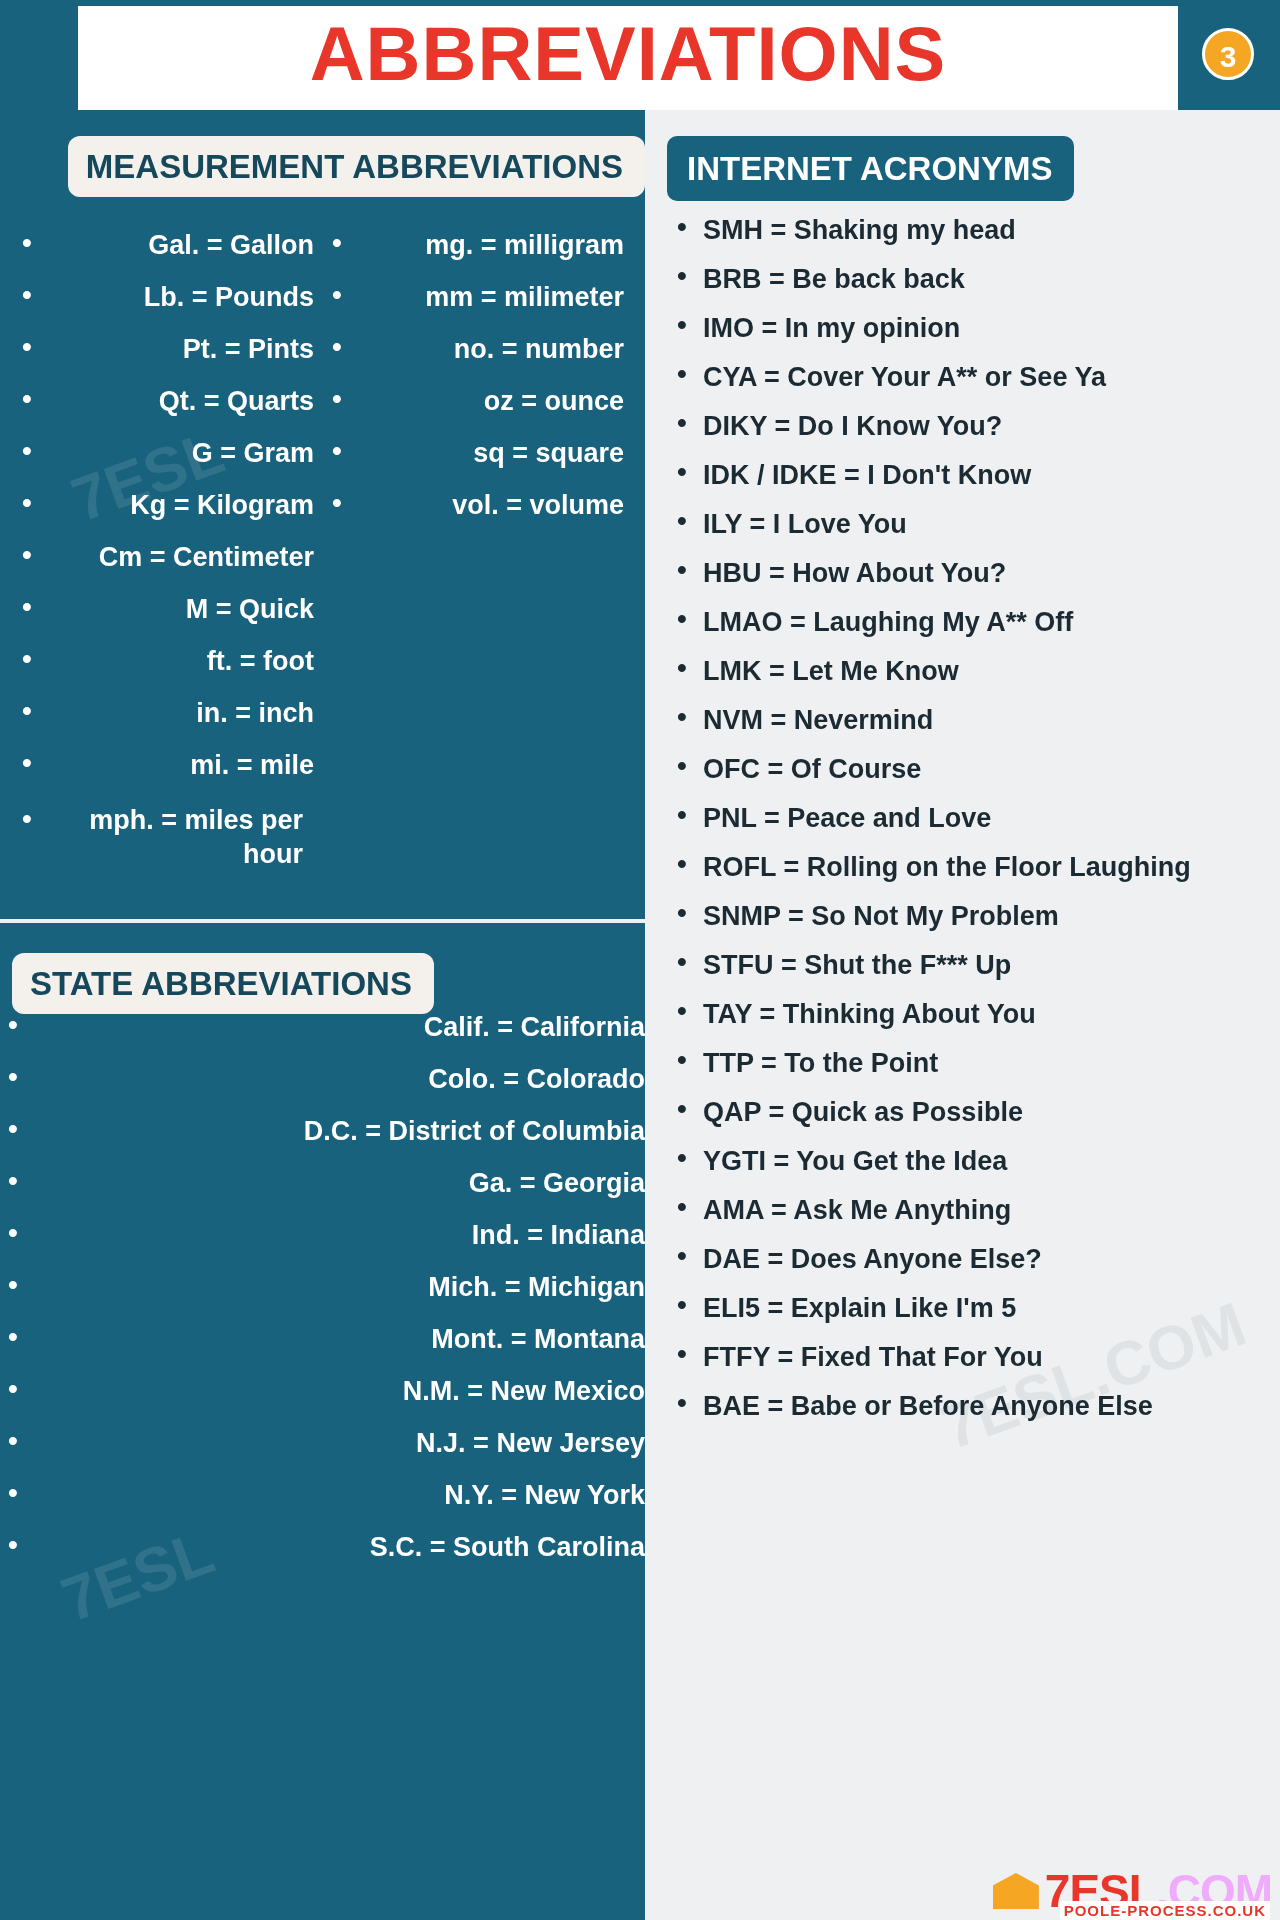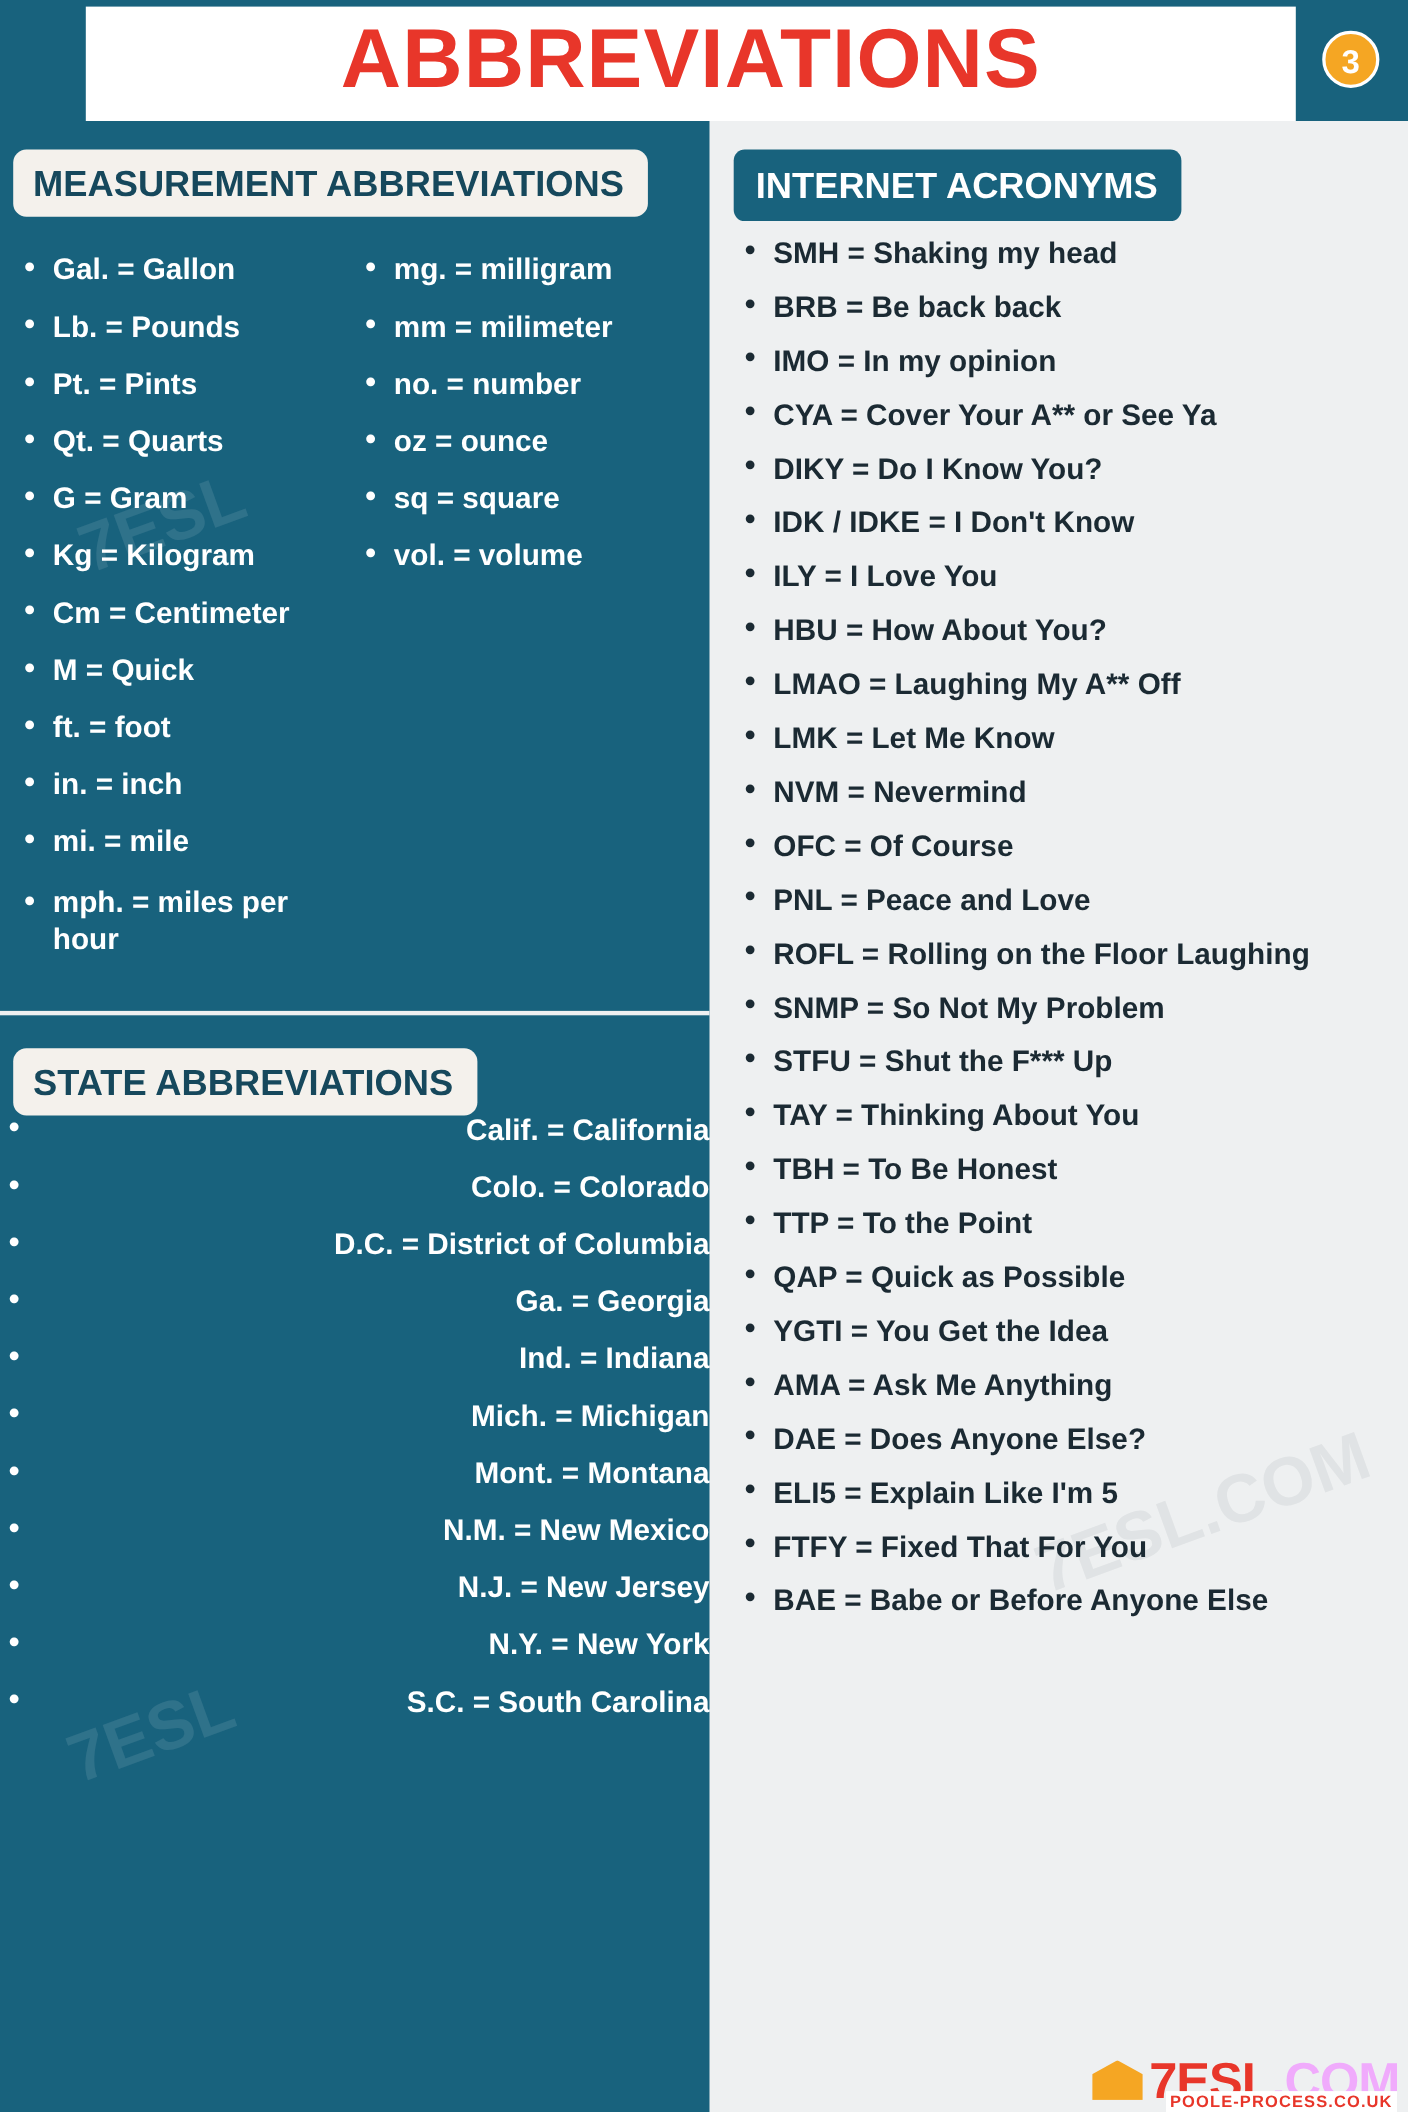--- a/index.html
+++ b/index.html
@@ -134,21 +134,21 @@
     font-size: 28px;
     color: #ffffff;
   }
   .two-col {
     display: flex;
     margin-top: 35px;
   }
   .two-col .c1 { width: 300px; padding-left: 14px; }
   .two-col .c2 { width: 300px; padding-left: 10px; }
 
-  .measure-block { padding-bottom: 18px; }
+  .measure-block { padding-bottom: 18px; text-align: right; }
   .divider {
     height: 4px;
     background: #eef0f1;
     margin: 4px 0 0 0;
   }
 
   .state-list { margin-top: 24px; padding-left: 24px; text-align: right; }
   .state-list li { font-size: 27px; margin-bottom: 24px; }
 
   
@@ -317,21 +317,20 @@
         <li>HBU = How About You?</li>
         <li>LMAO = Laughing My A** Off</li>
         <li>LMK = Let Me Know</li>
         <li>NVM = Nevermind</li>
         <li>OFC = Of Course</li>
         <li>PNL = Peace and Love</li>
         <li>ROFL = Rolling on the Floor Laughing</li>
         <li>SNMP = So Not My Problem</li>
         <li>STFU = Shut the F*** Up</li>
         <li>TAY = Thinking About You</li>
-        <li>TBH = To Be Honest</li>
         <li>TTP = To the Point</li>
         <li>QAP = Quick as Possible</li>
         <li>YGTI = You Get the Idea</li>
         <li>AMA = Ask Me Anything</li>
         <li>DAE = Does Anyone Else?</li>
         <li>ELI5 = Explain Like I'm 5</li>
         <li>FTFY = Fixed That For You</li>
         <li>BAE = Babe or Before Anyone Else</li>
       </ul>
     </div>

